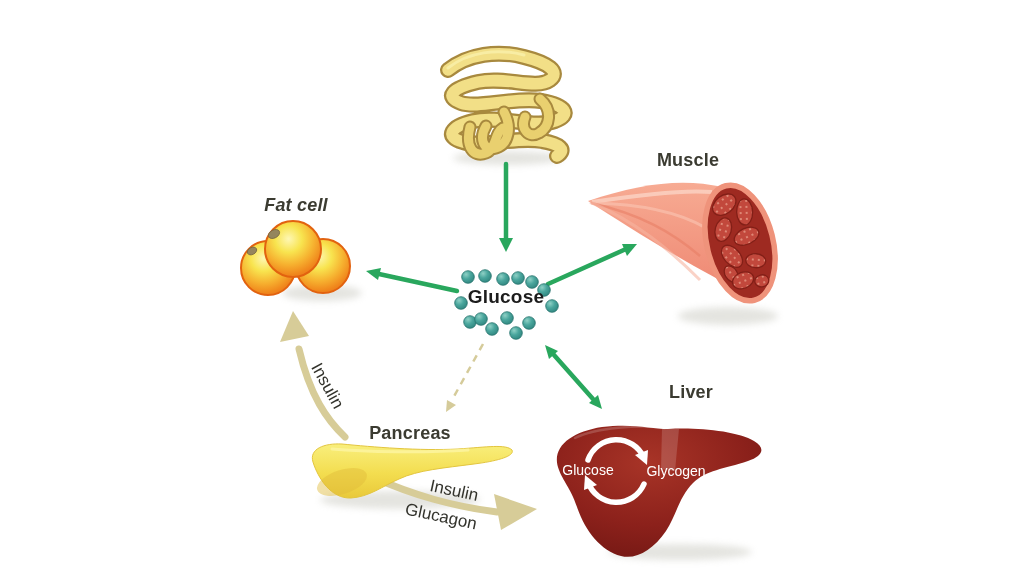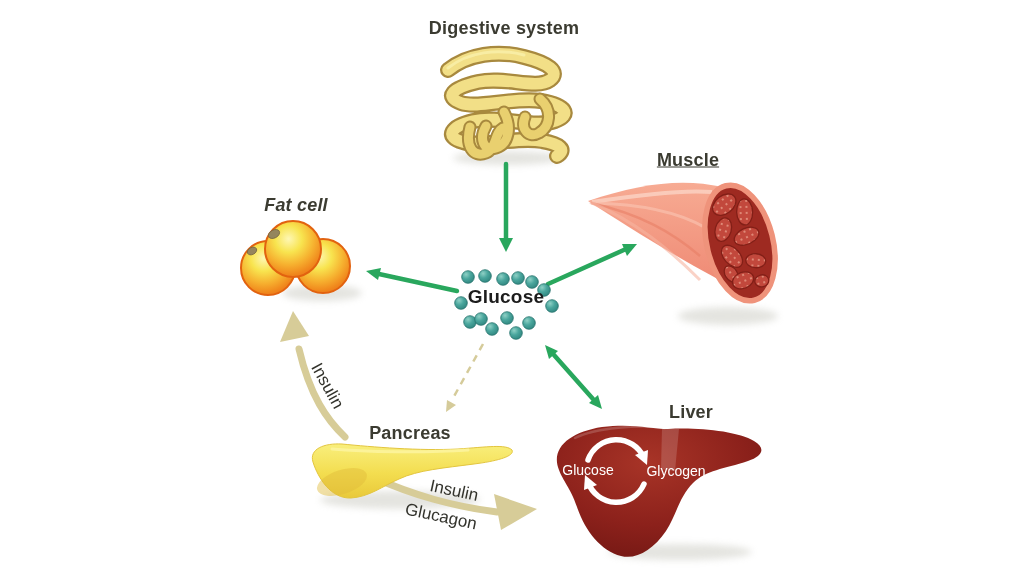--- a/index.html
+++ b/index.html
@@ -164,26 +164,25 @@
       <circle cx="552" cy="306" r="6.3"></circle>
       <circle cx="470" cy="322" r="6.3"></circle>
       <circle cx="481" cy="319" r="6.3"></circle>
       <circle cx="492" cy="329" r="6.3"></circle>
       <circle cx="507" cy="318" r="6.3"></circle>
       <circle cx="516" cy="333" r="6.3"></circle>
       <circle cx="529" cy="323" r="6.3"></circle>
     </g>
   </svg>
 
-  <div class="lbl" style="left:504px;top:28px;">Digestive system</div>
-  <div class="lbl" style="left:688px;top:160px;text-decoration:underline;">Muscle</div>
+  <div class="lbl" style="left:688px;top:160px;">Muscle</div>
   <div class="lbl" style="left:296px;top:205px;font-style:italic;">Fat cell</div>
   <div class="lbl lbl-glucose" style="left:506px;top:297px;">Glucose</div>
   <div class="lbl" style="left:401px;top:433px;margin-left:9px;">Pancreas</div>
-  <div class="lbl" style="left:691px;top:412px;">Liver</div>
+  <div class="lbl" style="left:691px;top:392px;">Liver</div>
 
   <div class="hormone" style="left:327px;top:386px;transform:translate(-50%,-50%) rotate(61deg);">Insulin</div>
   <div class="hormone" style="left:454px;top:491px;transform:translate(-50%,-50%) rotate(12deg);">Insulin</div>
   <div class="hormone" style="left:441px;top:517px;transform:translate(-50%,-50%) rotate(12deg);">Glucagon</div>
 
   <div class="liver-text" style="left:588px;top:470px;">Glucose</div>
   <div class="liver-text" style="left:676px;top:471px;">Glycogen</div>
 
 </div>
 

